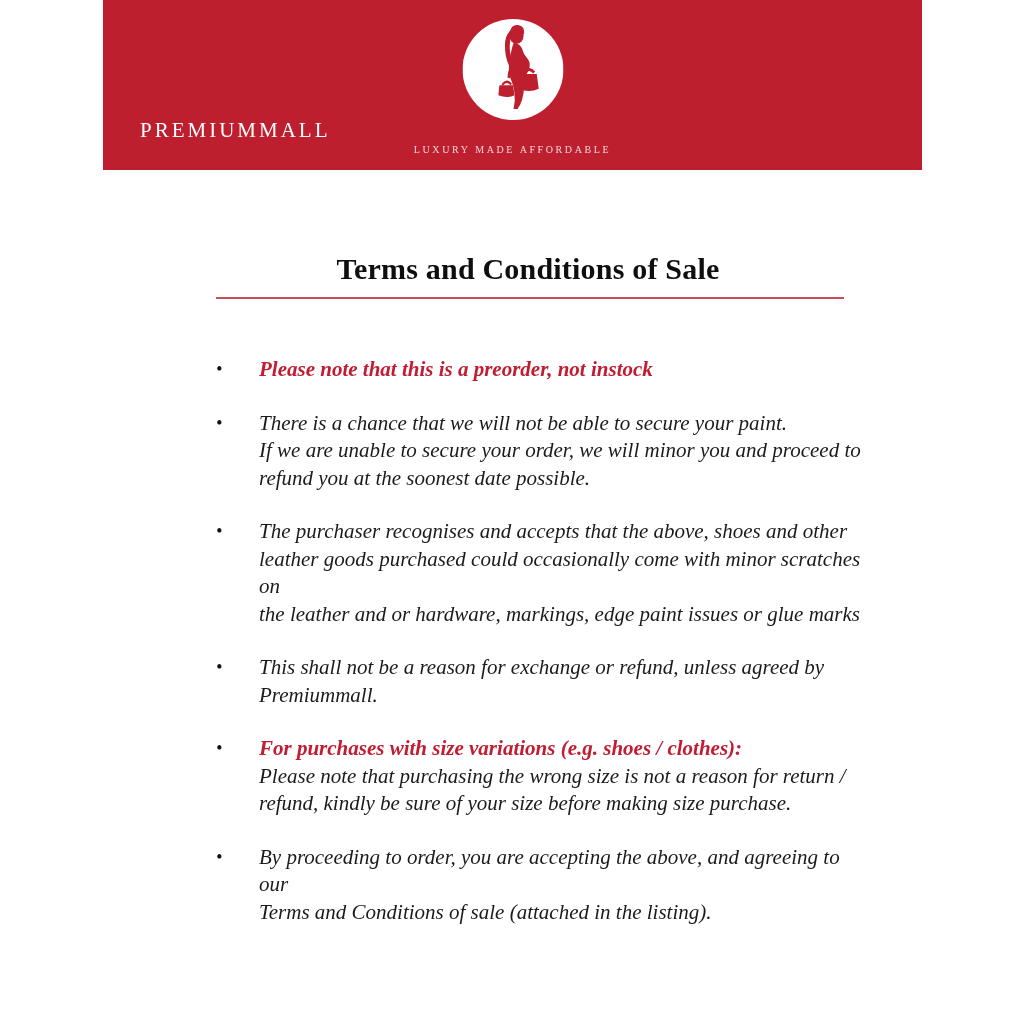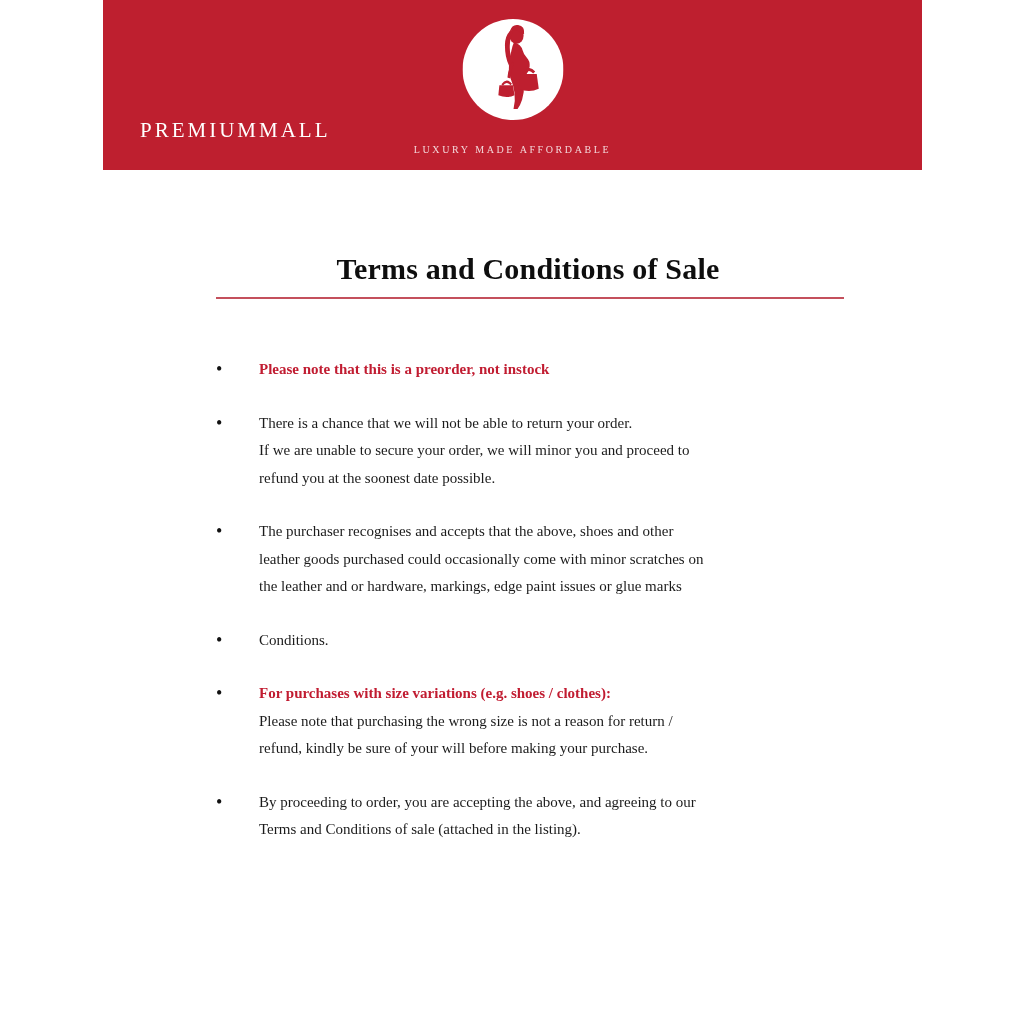--- a/index.html
+++ b/index.html
@@ -82,23 +82,24 @@
   }
   .terms {
     list-style: none;
     margin: 57px 0 0 200px;
     width: 650px;
   }
   .terms li {
     position: relative;
     padding-left: 43px;
     margin-bottom: 26px;
-    font-size: 15px;
+    font-size: 21px;
     line-height: 27.5px;
     color: #1b1b1b;
+    font-style: italic;
   }
   .terms li::before {
     content: "\2022";
     position: absolute;
     left: 0;
     top: 0;
     font-size: 18px;
     color: #111111;
   }
   .line { display: block; }
@@ -135,36 +136,37 @@
 
   <main class="doc">
     <h1 class="doc-title">Terms and Conditions of Sale</h1>
     <hr class="title-rule">
 
     <ul class="terms">
       <li>
         <span class="line accent">Please note that this is a preorder, not instock</span>
       </li>
       <li>
-        <span class="line">There is a chance that we will not be able to return your order.</span>
+        <span class="line">There is a chance that we will not be able to secure your paint.</span>
         <span class="line">If we are unable to secure your order, we will minor you and proceed to</span>
         <span class="line">refund you at the soonest date possible.</span>
       </li>
       <li>
         <span class="line">The purchaser recognises and accepts that the above, shoes and other</span>
         <span class="line">leather goods purchased could occasionally come with minor scratches on</span>
         <span class="line">the leather and or hardware, markings, edge paint issues or glue marks</span>
       </li>
       <li>
-        <span class="line">Conditions.</span>
+        <span class="line">This shall not be a reason for exchange or refund, unless agreed by</span>
+        <span class="line">Premiummall.</span>
       </li>
       <li>
         <span class="line accent">For purchases with size variations (e.g. shoes / clothes):</span>
         <span class="line">Please note that purchasing the wrong size is not a reason for return /</span>
-        <span class="line">refund, kindly be sure of your will before making your purchase.</span>
+        <span class="line">refund, kindly be sure of your size before making size purchase.</span>
       </li>
       <li>
         <span class="line">By proceeding to order, you are accepting the above, and agreeing to our</span>
         <span class="line">Terms and Conditions of sale (attached in the listing).</span>
       </li>
     </ul>
   </main>
 
 </div>
 

